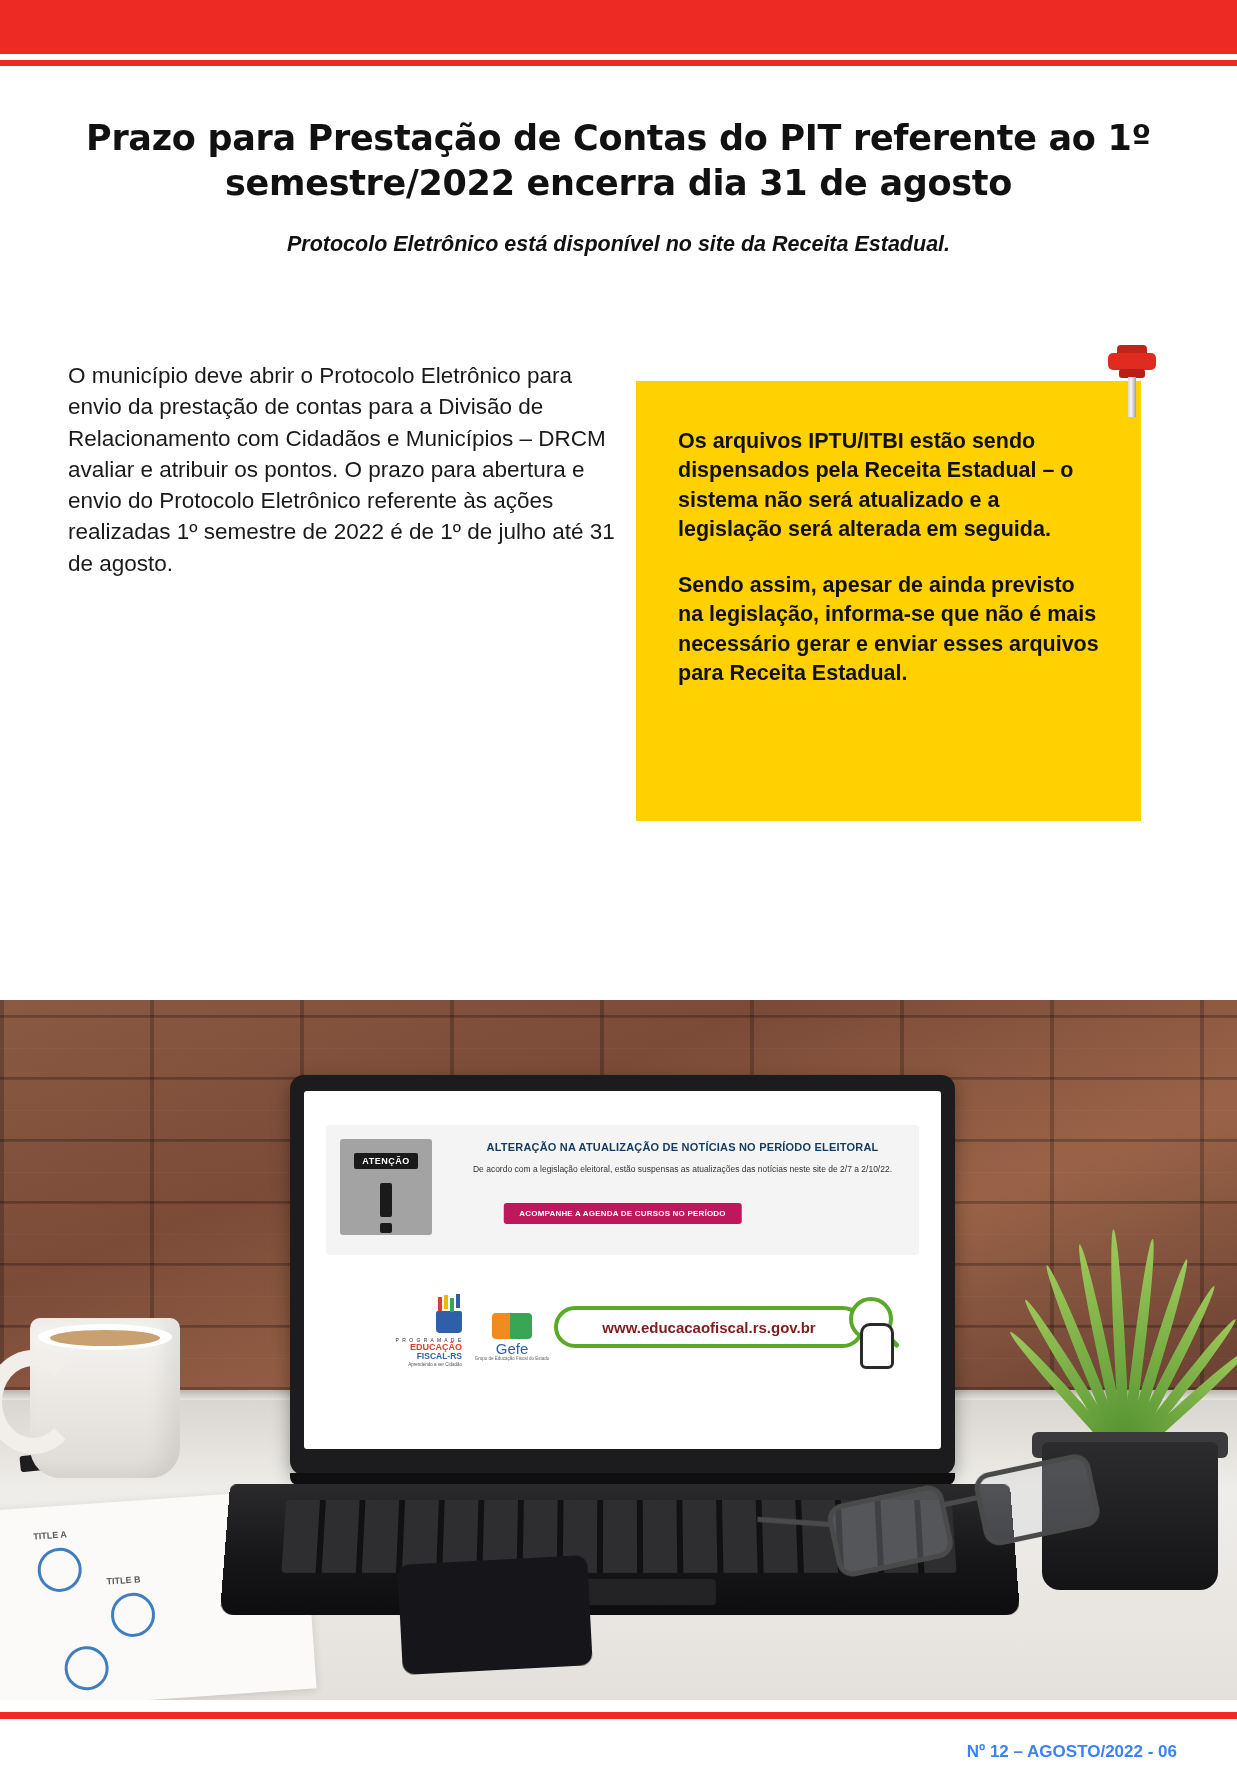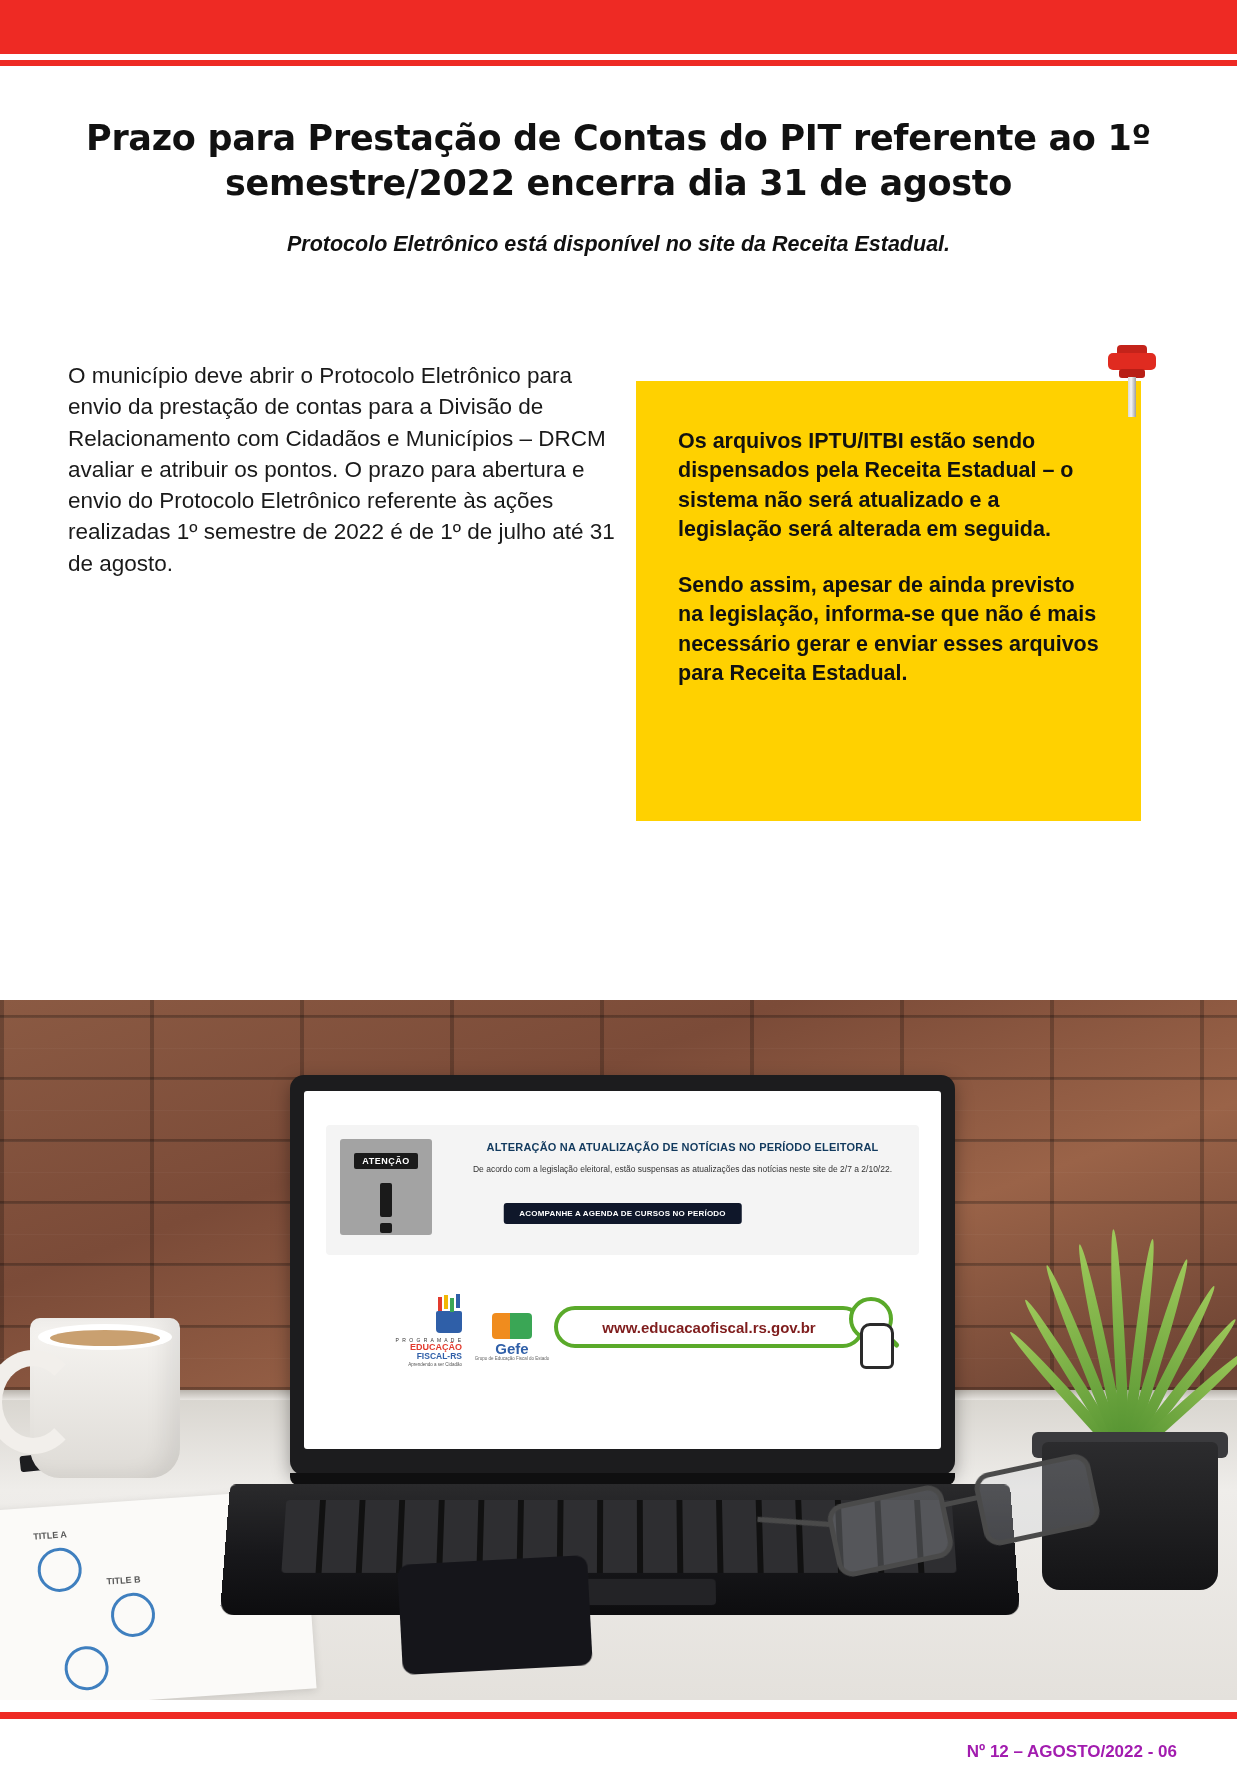--- a/index.html
+++ b/index.html
@@ -186,21 +186,21 @@
   .banner-title{
     position:absolute; left:150px; top:50px; right:30px; text-align:center;
     font-size:11px; font-weight:bold; color:#123a5e; letter-spacing:.2px;
   }
   .banner-sub{
     position:absolute; left:150px; top:72px; right:30px; text-align:center;
     font-size:8.5px; color:#333; line-height:1.45;
   }
   .banner-btn{
     position:absolute; left:50%; transform:translateX(-50%); top:112px;
-    background:#0f172a; color:#fff; font-size:8px; font-weight:bold;
+    background:#be185d; color:#fff; font-size:8px; font-weight:bold;
     padding:6px 16px; border-radius:3px; white-space:nowrap; letter-spacing:.2px;
   }
   .url-pill{
     position:absolute; left:250px; top:215px; width:310px; height:42px;
     border:4px solid #5aaa2a; border-radius:22px; background:#fff;
     display:flex; align-items:center; justify-content:center;
   }
   .url-pill span{ font-size:15px; font-weight:bold; color:#7f1d1d; }
   .mag{
     position:absolute; left:545px; top:206px; width:44px; height:44px;
@@ -229,21 +229,21 @@
   .logo-ef .t2{font-size:9px;font-weight:bold;color:#e23b2e;line-height:1;}
   .logo-ef .t3{font-size:8.5px;font-weight:bold;color:#2f5fa8;line-height:1;}
   .logo-ef .t4{font-size:4.5px;color:#555;margin-top:2px;}
   .logo-gefe{
     position:absolute; left:168px; top:222px; width:80px; height:56px; text-align:center;
   }
   .gefe-mark{
     width:40px;height:26px;margin:0 auto;border-radius:4px;
     background:linear-gradient(90deg,#f08c1e 0%,#f08c1e 45%,#3aa655 45%,#3aa655 100%);
   }
-  .gefe-txt{font-size:15px;font-weight:bold;color:#2f5fa8;line-height:1;margin-top:2px;}
+  .gefe-txt{font-size:15px;font-weight:normal;color:#2f5fa8;line-height:1;margin-top:2px;}
   .gefe-sub{font-size:4.5px;color:#666;}
 
   .lid-bottom{
     position:absolute; left:65px; top:398px; width:665px; height:12px;
     background:#0f0f10; border-radius:0 0 8px 8px;
   }
   .base{
     position:absolute; left:0; top:408px; width:790px; height:132px;
     background:linear-gradient(180deg,#2a2a2c 0%,#17171a 55%,#0d0d0f 100%);
     border-radius:6px 6px 14px 14px;
@@ -326,21 +326,21 @@
     background:#1d1d20; border-radius:3px; transform:rotate(-6deg);
   }
 
   
   .bottom-rule {
     position: absolute; left: 0; top: 1712px; width: 1237px; height: 7px;
     background: #ee2a24;
   }
   .footer-text {
     position: absolute; right: 60px; top: 1742px;
-    font-size: 17px; font-weight: bold; color: #a21caf;
+    font-size: 17px; font-weight: bold; color: #3b82f6;
   }
 </style>
 </head>
 <body>
 
 <div class="top-bar">
   <div class="top-bar-inner"></div>
 </div>
 
 <div class="title-wrap">

